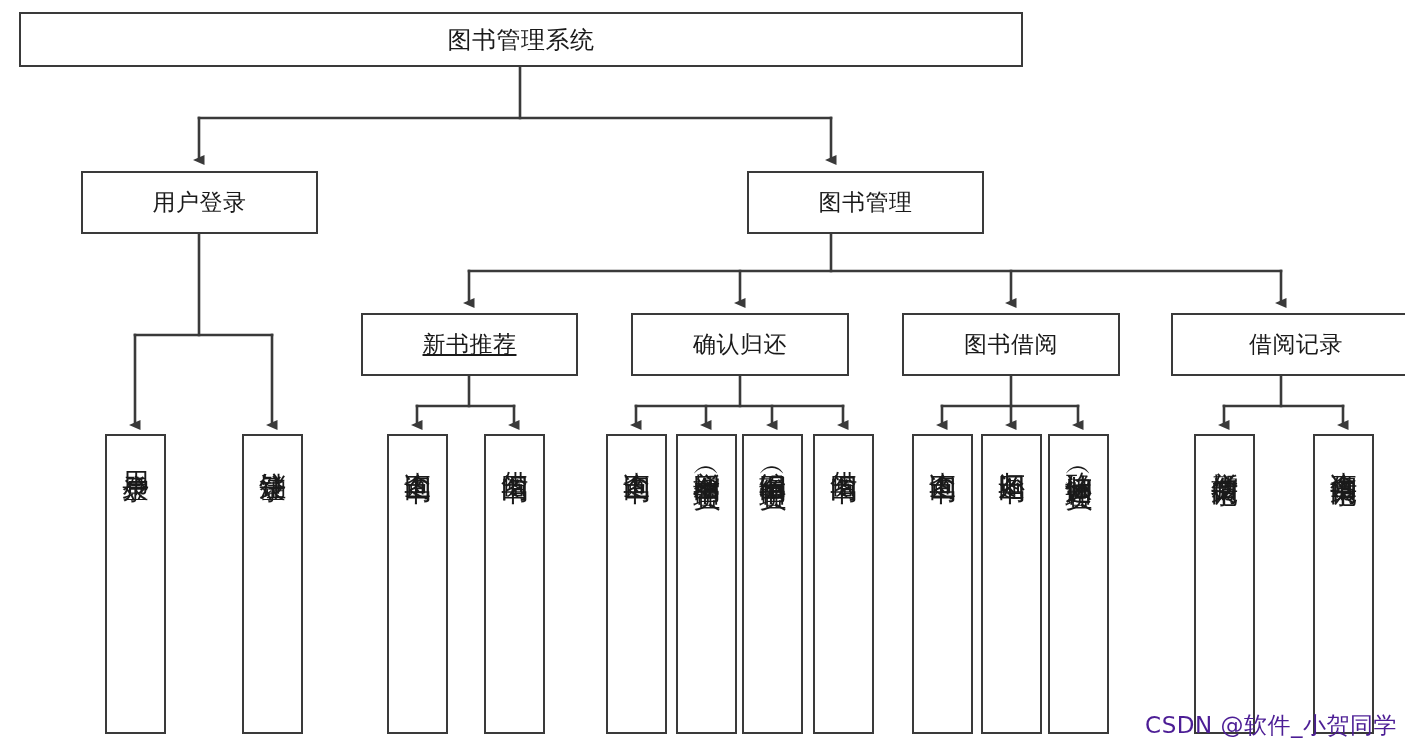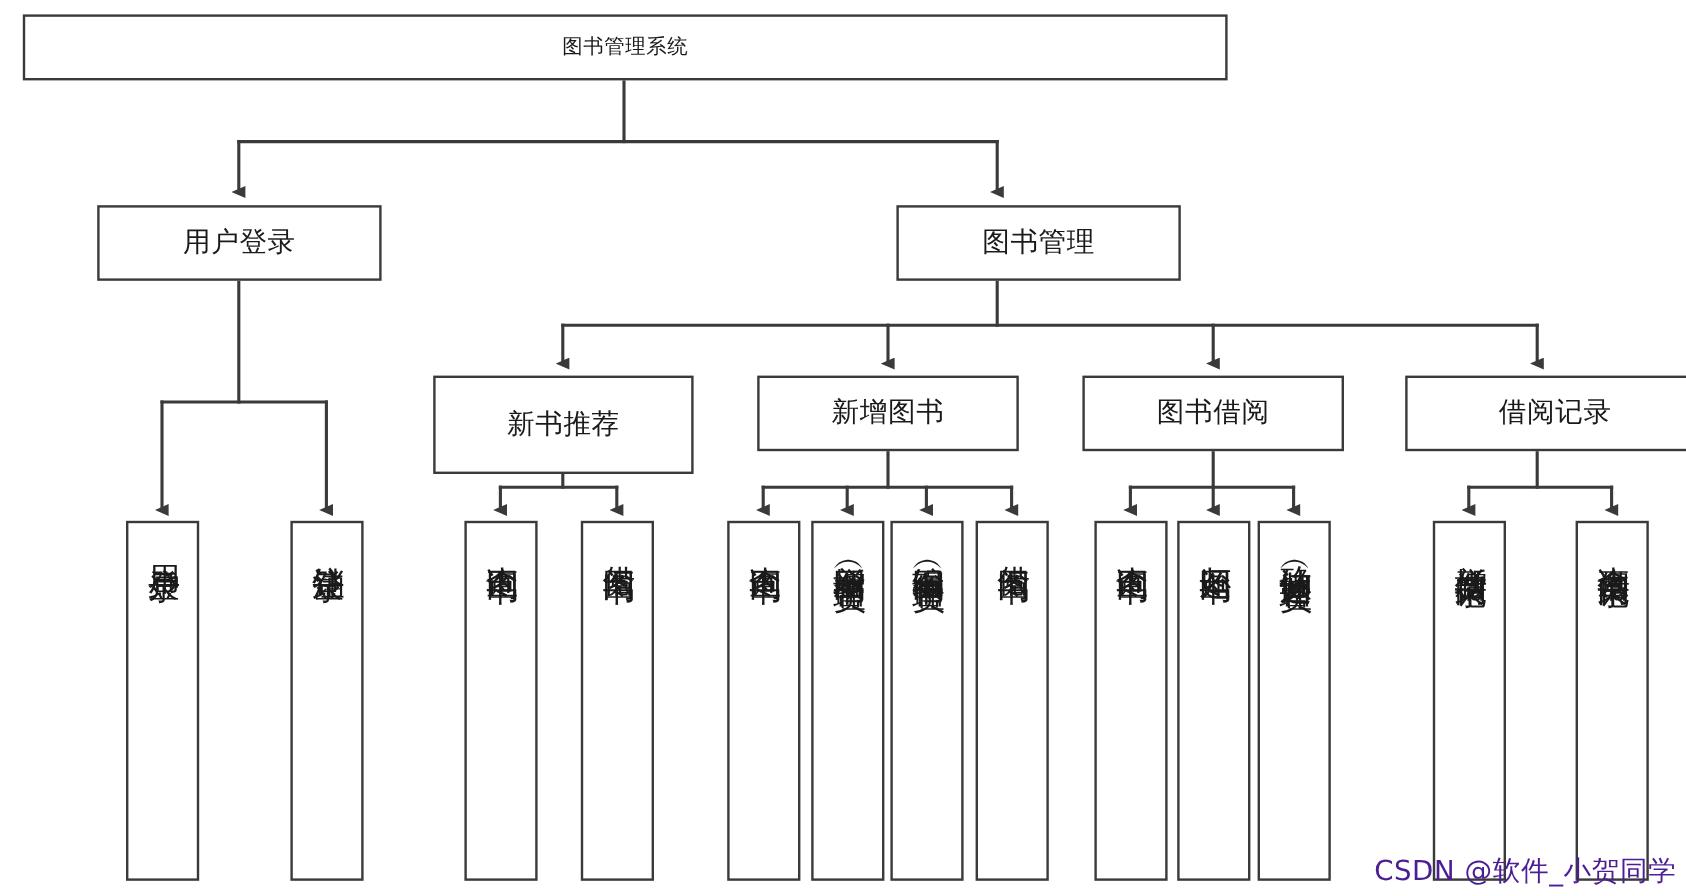--- a/index.html
+++ b/index.html
@@ -32,21 +32,21 @@
     text-align: center;
     line-height: 1.0;
   }
   
   .node.h .lbl {
     font-size: 23px;
     letter-spacing: 0.5px;
     white-space: nowrap;
   }
   .node.root .lbl {
-    font-size: 17px;
+    font-size: 24px;
   }
   
   .node.v {
     align-items: flex-start;
     justify-content: center;
     padding-top: 14px;
   }
   .node.v .lbl {
     writing-mode: vertical-rl;
     text-orientation: upright;
@@ -132,25 +132,25 @@
     <span class="lbl">图书管理系统</span>
   </div>
 
   <div class="node h" style="left:81px; top:171px; width:237px; height:63px;">
     <span class="lbl">用户登录</span>
   </div>
   <div class="node h" style="left:712px; top:171px; width:237px; height:63px;margin-left:35px;">
     <span class="lbl">图书管理</span>
   </div>
 
-  <div class="node h" style="left:361px; top:313px; width:217px; height:82px;">
+  <div class="node h" style="left:361px; top:313px; width:217px; height:63px;text-decoration:underline;">
     <span class="lbl">新书推荐</span>
   </div>
   <div class="node h" style="left:631px; top:313px; width:218px; height:63px;">
-    <span class="lbl">新增图书</span>
+    <span class="lbl">确认归还</span>
   </div>
   <div class="node h" style="left:902px; top:313px; width:218px; height:63px;">
     <span class="lbl">图书借阅</span>
   </div>
   <div class="node h" style="left:1171px; top:313px; width:250px; height:63px;">
     <span class="lbl">借阅记录</span>
   </div>
 
   <div class="node v" style="left:105px; top:434px; width:61px; height:300px;">
     <span class="lbl">用户登录</span>

